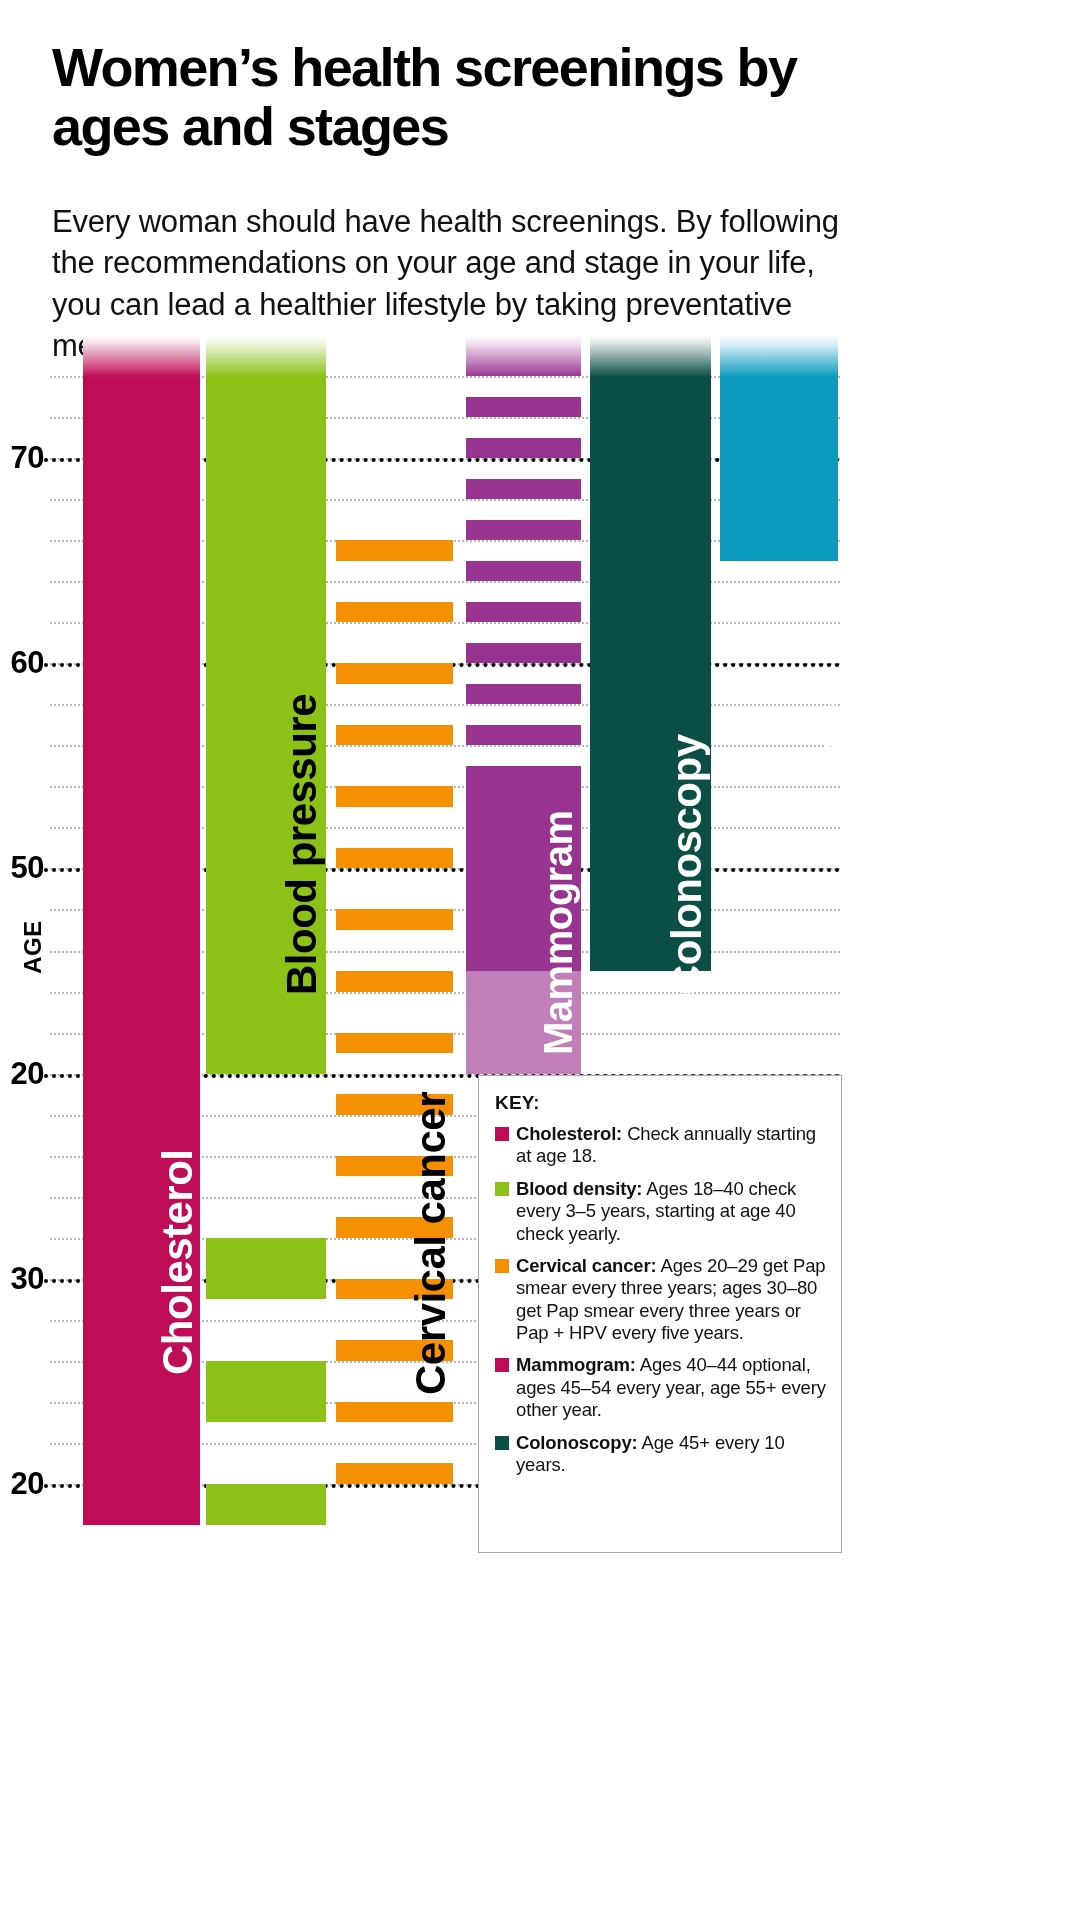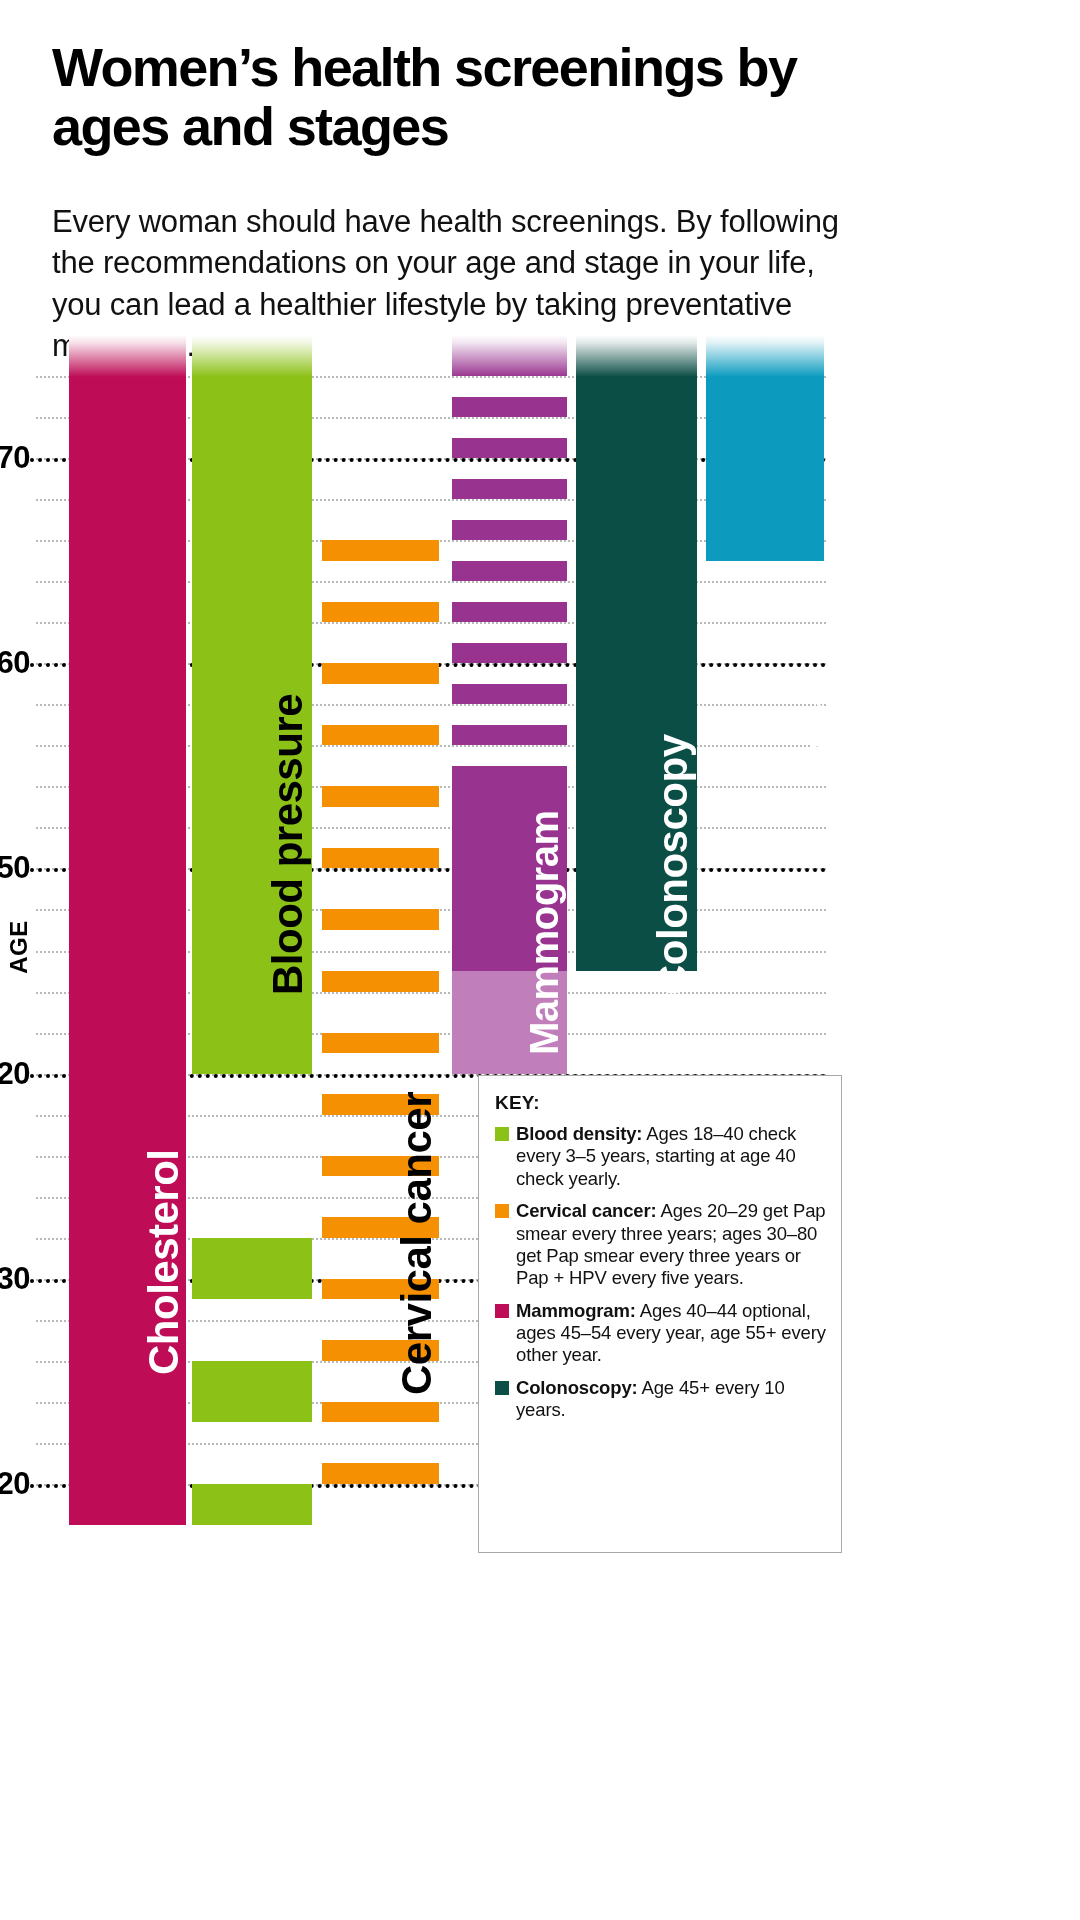--- a/index.html
+++ b/index.html
@@ -26,21 +26,21 @@
     width:790px;
   }
 
   
   #chart {
     position:absolute;
     left:0; top:335px;
     width:1080px; height:1200px;
   }
   #plot {
-    position:absolute; left:36px; top:0;
+    position:absolute; left:50px; top:0;
     width:790px; height:1190px;
   }
 
   .gridline {
     position:absolute; left:0; width:790px; height:0;
     border-top:2px dotted #b9b9b9;
   }
   .gridline.major {
     border-top:4px dotted #000;
     left:-6px; width:796px;
@@ -215,20 +215,24 @@
           </div>
         </div>
       </div>
   </div>
 </div>
 
 <div id="keybox">
   <div id="keytitle">KEY:</div>
   <div id="keyitems">
       <div class="keyrow">
+        <span class="swatch" style="background: rgb(190, 13, 86);"></span>
+        <span class="keytext"><b>Cholesterol:</b><span> Check annually starting at age 18.</span></span>
+      </div>
+      <div class="keyrow">
         <span class="swatch" style="background: rgb(140, 193, 23);"></span>
         <span class="keytext"><b>Blood density:</b><span> Ages 18–40 check every 3–5 years, starting at age 40 check yearly.</span></span>
       </div>
       <div class="keyrow">
         <span class="swatch" style="background: rgb(245, 144, 2);"></span>
         <span class="keytext"><b>Cervical cancer:</b><span> Ages 20–29 get Pap smear every three years; ages 30–80 get Pap smear every three years or Pap + HPV every five years.</span></span>
       </div>
       <div class="keyrow">
         <span class="swatch" style="background: rgb(190, 13, 86);"></span>
         <span class="keytext"><b>Mammogram:</b><span> Ages 40–44 optional, ages 45–54 every year, age 55+ every other year.</span></span>

